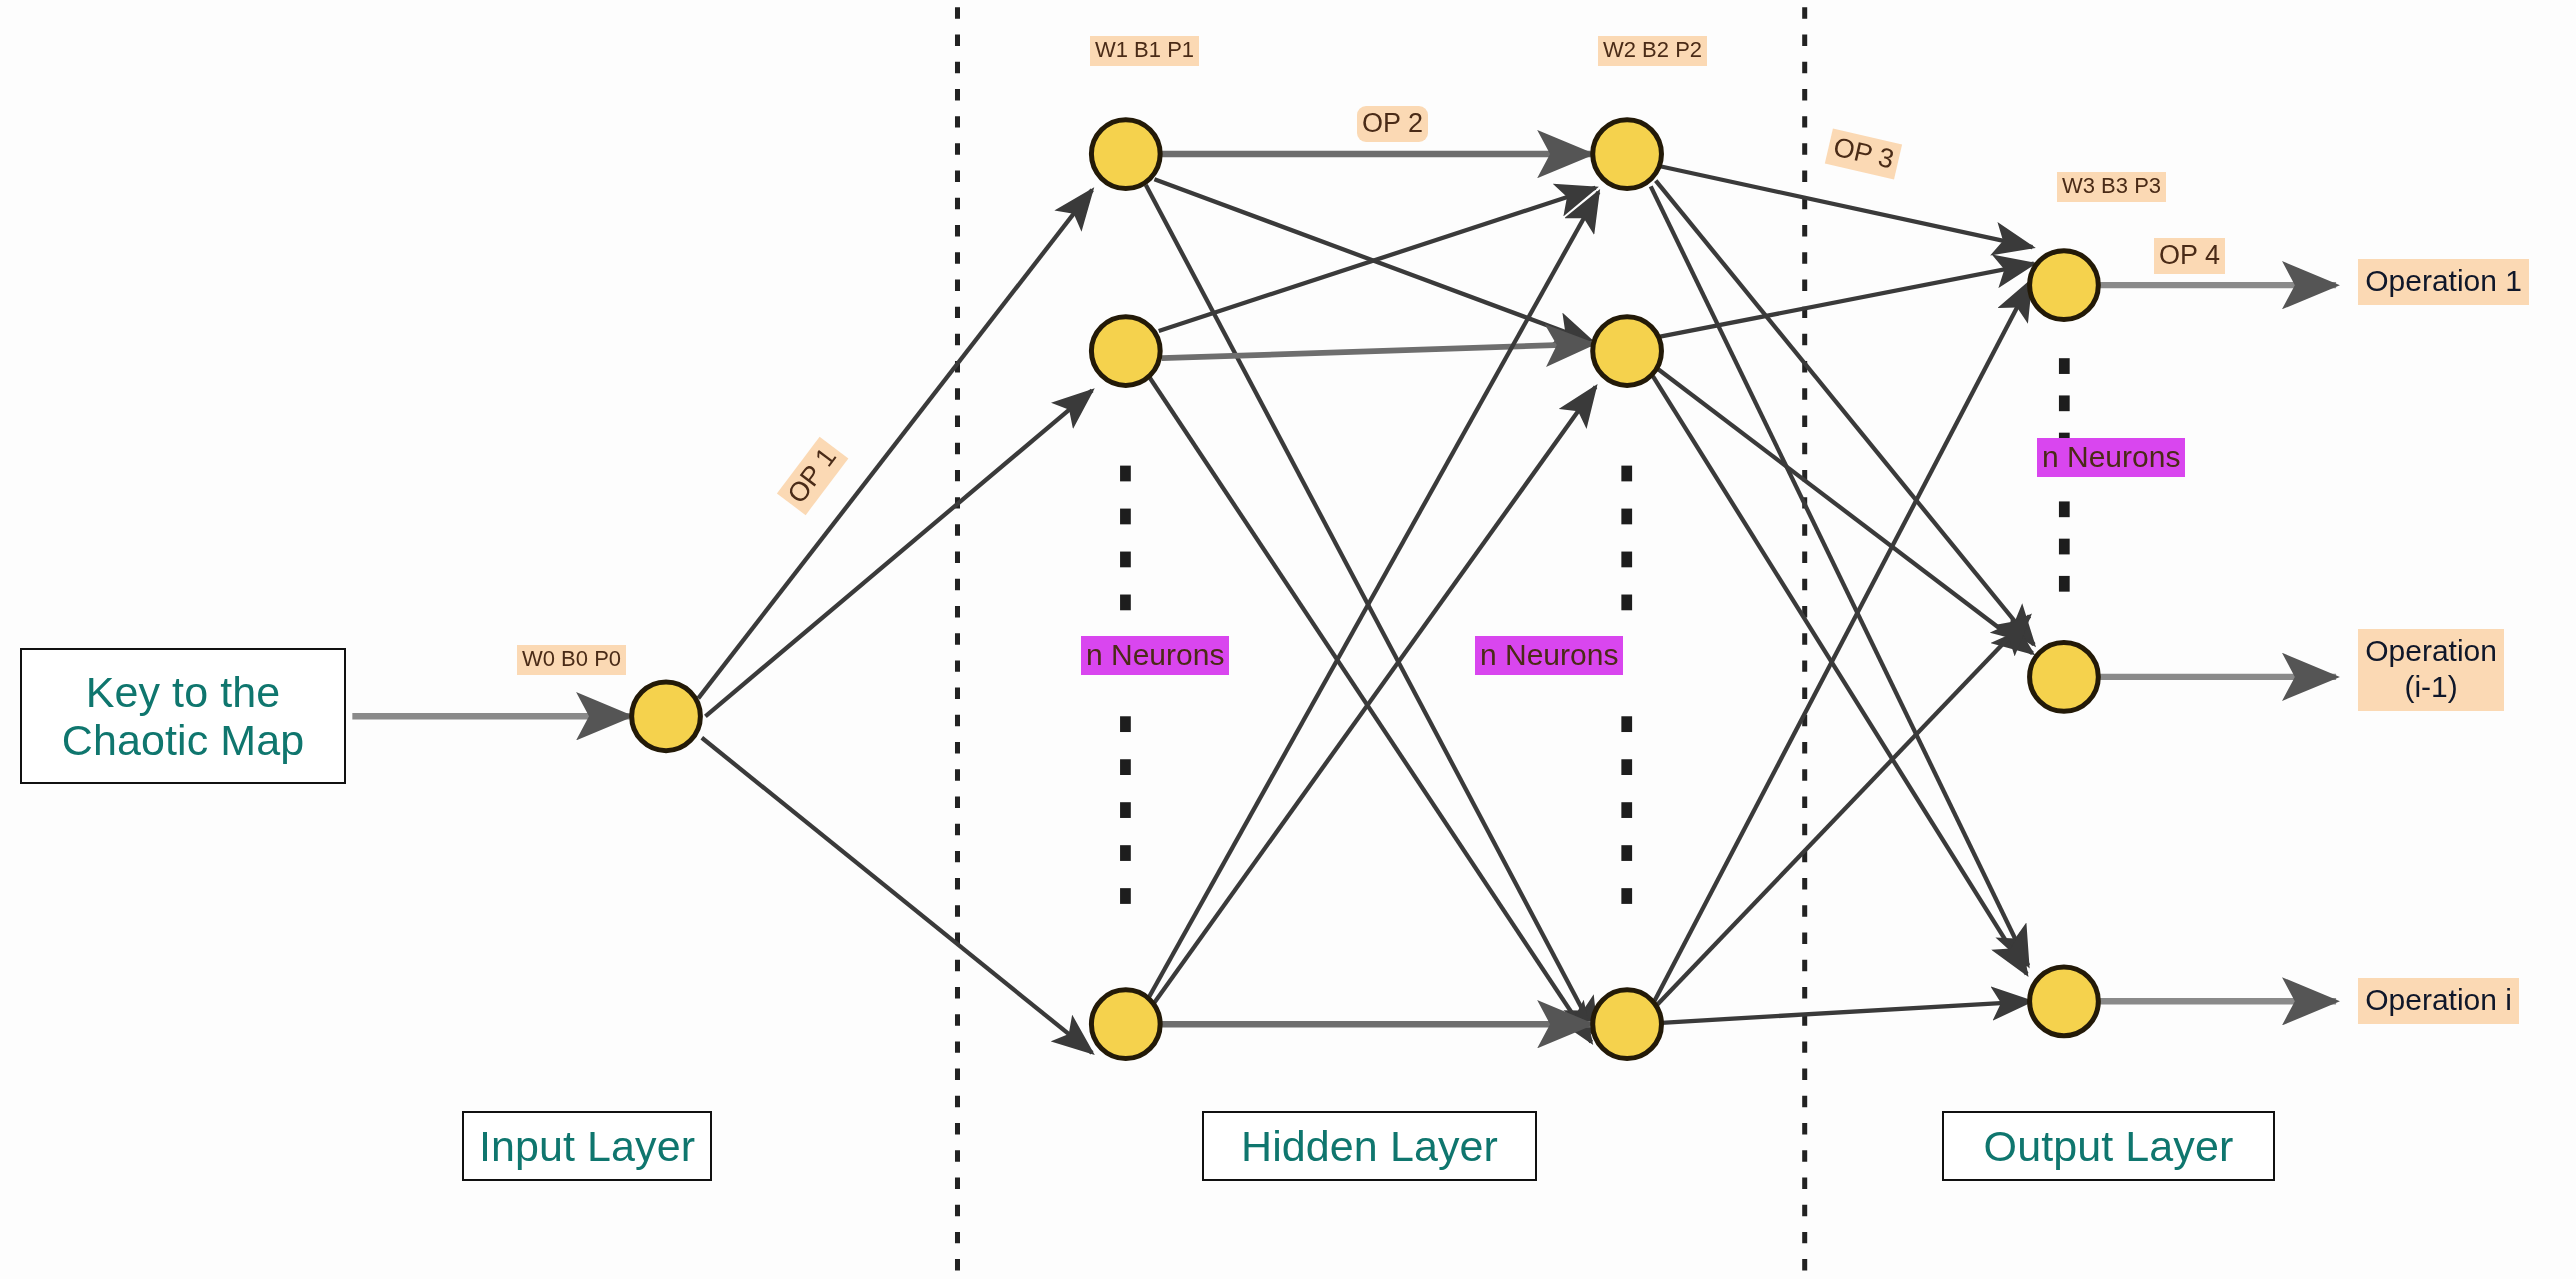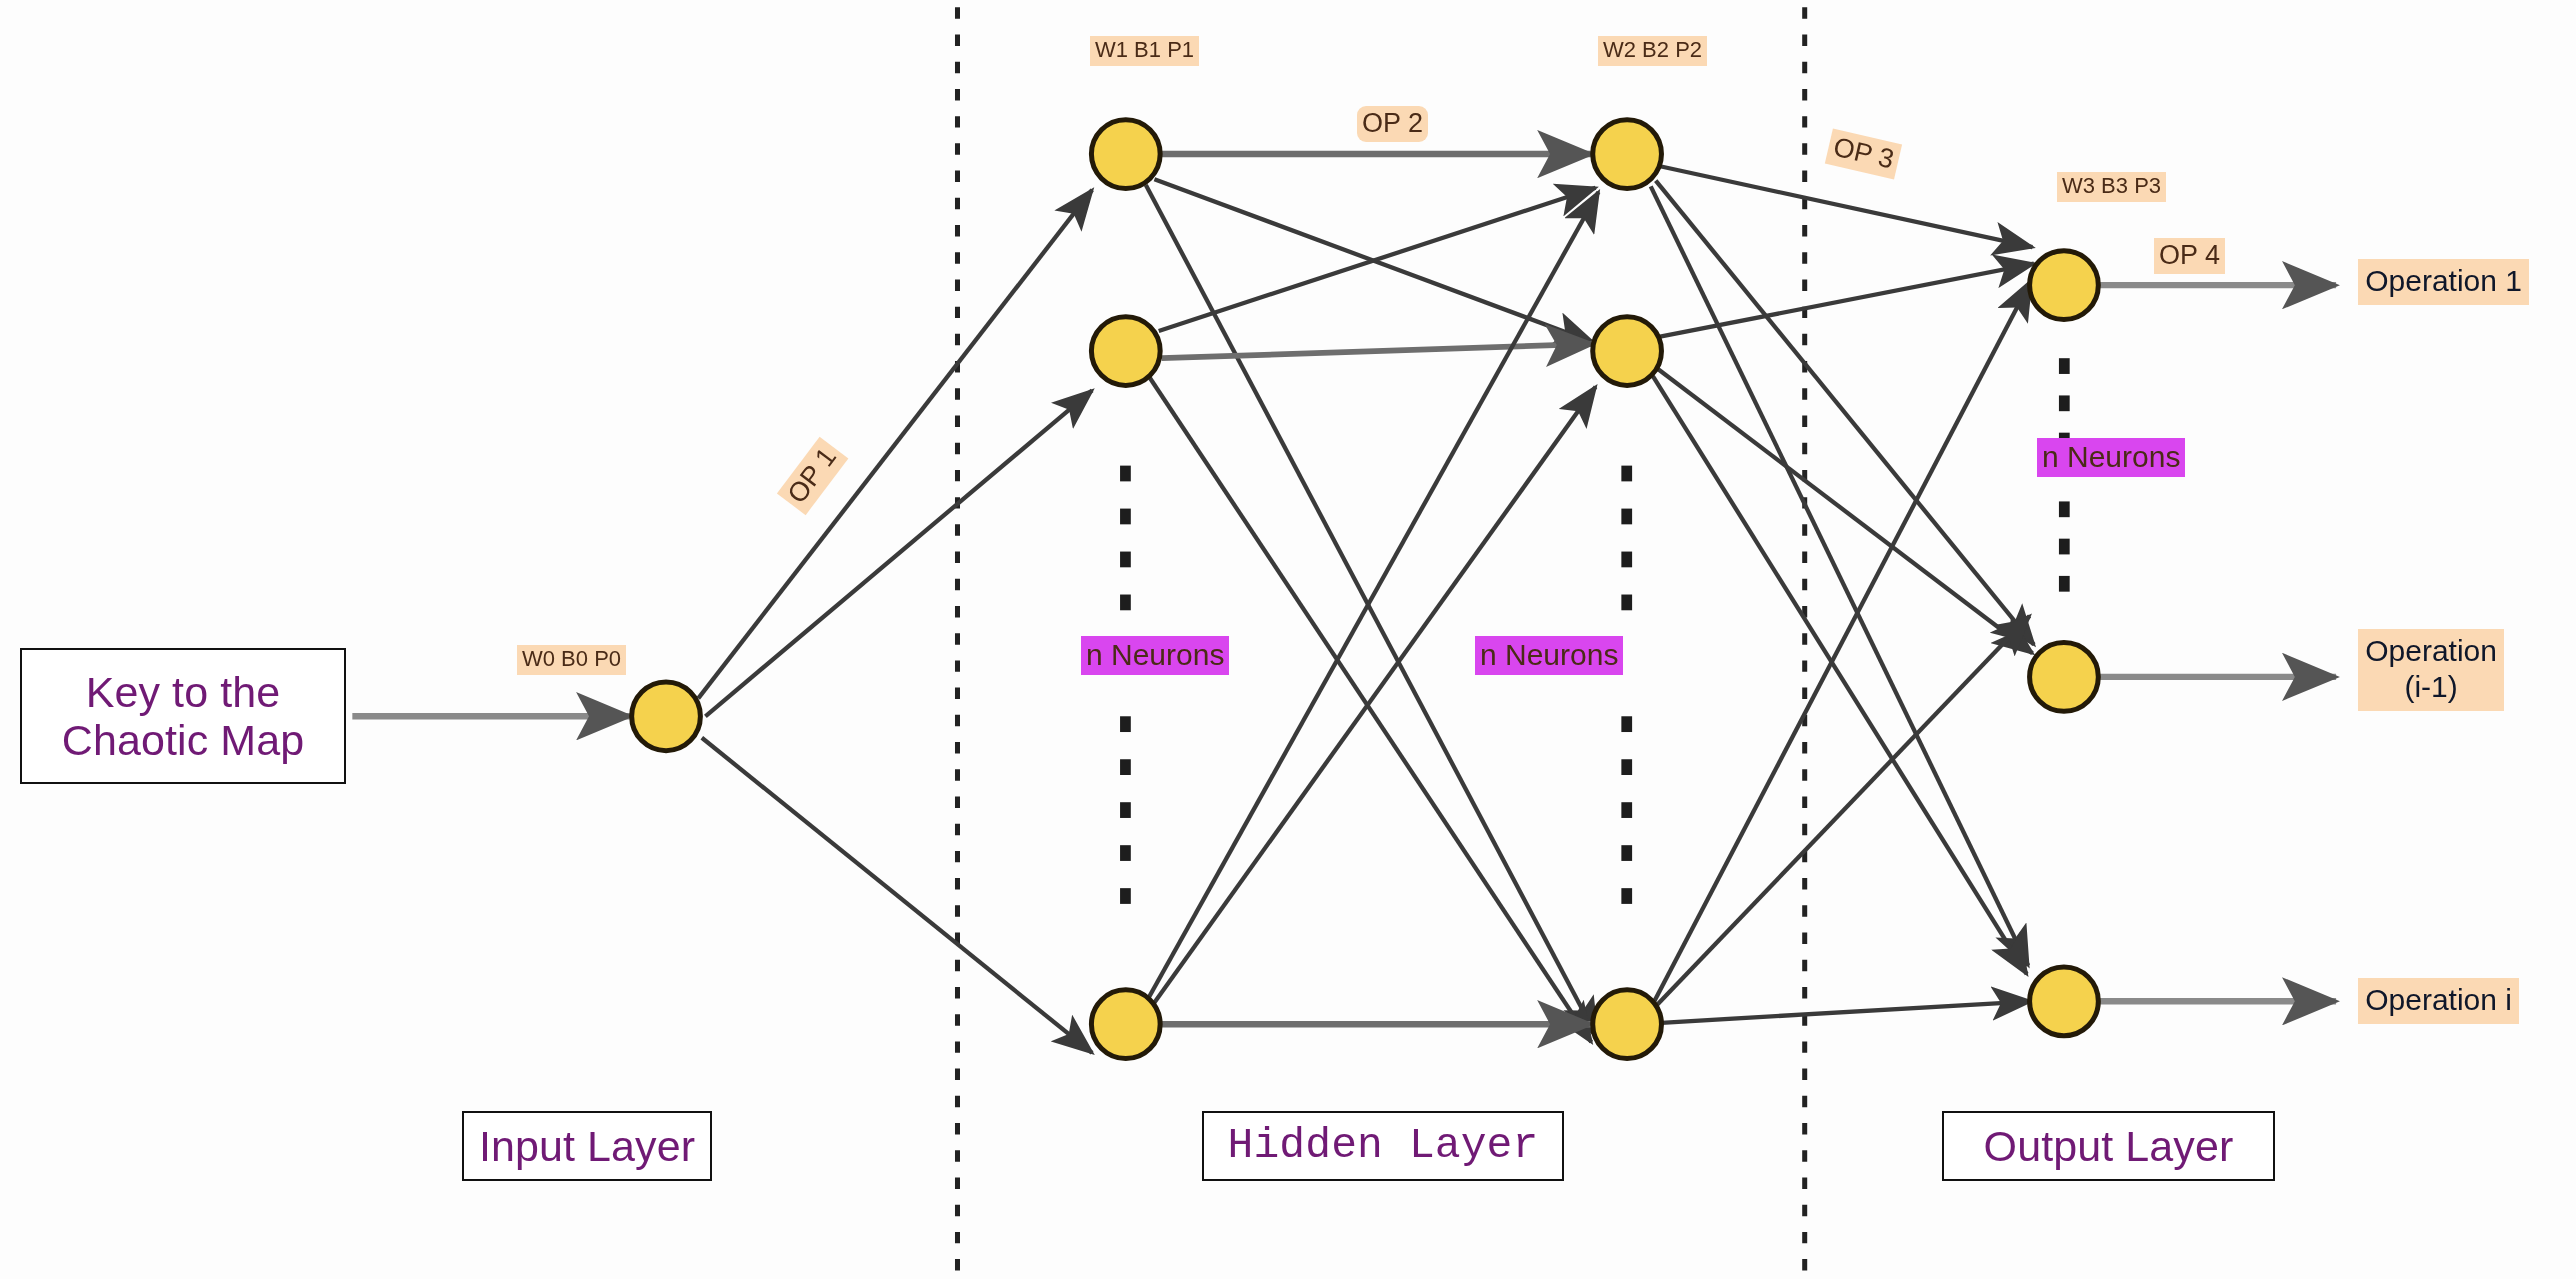--- a/index.html
+++ b/index.html
@@ -20,21 +20,21 @@
     left: 0;
     top: 0;
     width: 2576px;
     height: 1280px;
   }
   
   .boxlabel {
     position: absolute;
     border: 2.1px solid #111111;
     background: #ffffff;
-    color: #701a75;
+    color: #0f766e;
     font-size: 39px;
     line-height: 1.12;
     text-align: center;
     display: flex;
     align-items: center;
     justify-content: center;
     box-sizing: border-box;
     letter-spacing: 0.1px;
   }
   #input-box {
@@ -44,21 +44,21 @@
     height: 136px;
     font-size: 43px;
     padding: 2.9px 7.2px;
   }
   .layer-box {
     height: 70px;
     font-size: 43px;
     border-width: 2.1px;
   }
   #layer-input  { left: 462px;  top: 1111px; width: 250px; }
-  #layer-hidden { left: 1202px; top: 1111px; width: 362px; font-family: Liberation Mono, monospace; }
+  #layer-hidden { left: 1202px; top: 1111px; width: 335px; }
   #layer-output { left: 1942px; top: 1111px; width: 333px; text-align: right; }
 
   
   .chip {
     position: absolute;
     white-space: pre;
     color: #4a2b17;
     line-height: 1.22;
     padding: 1.4px 5px;
     box-sizing: border-box;

